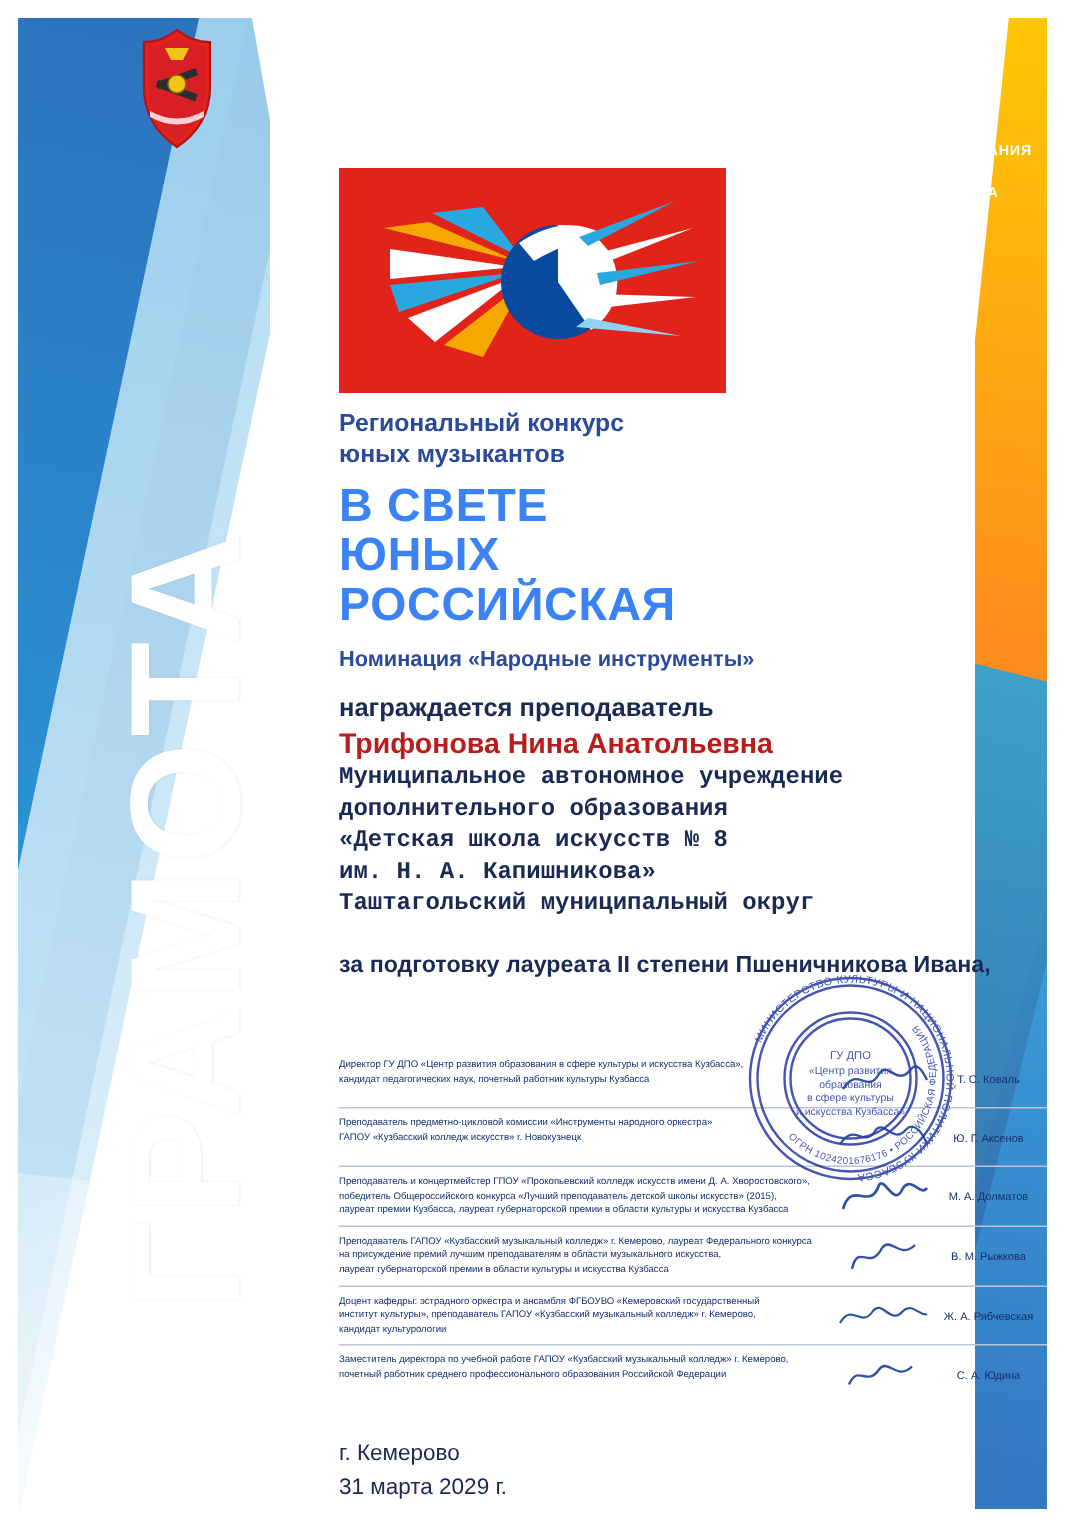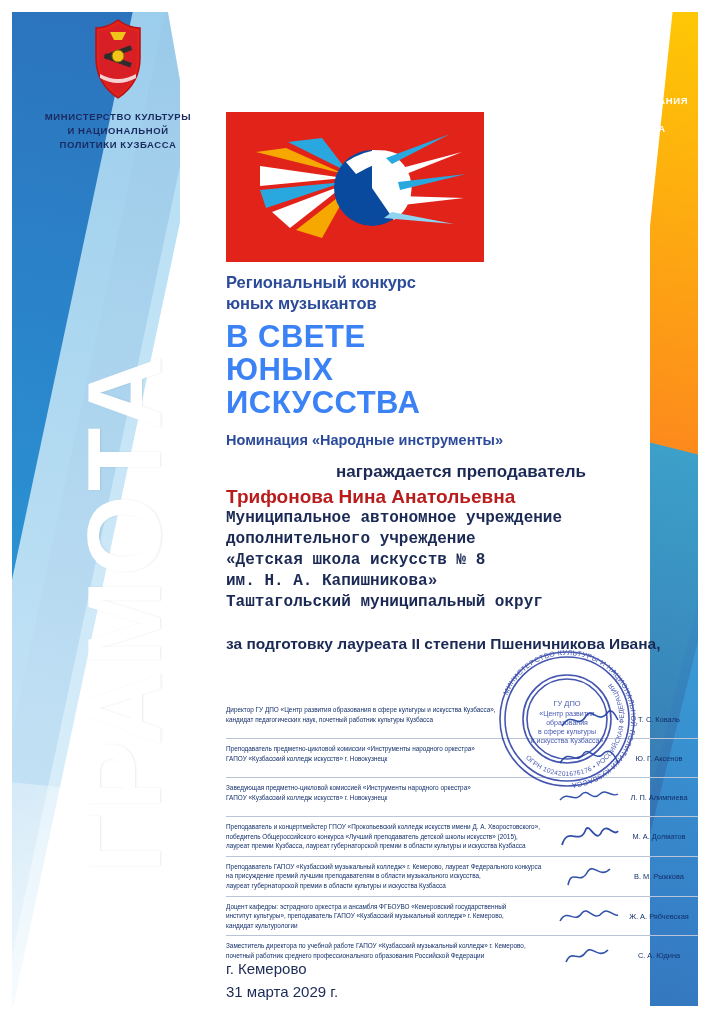--- a/index.html
+++ b/index.html
@@ -196,21 +196,20 @@
     margin-top: 12px;
     font-size: 14.5px;
     font-weight: bold;
     color: #2b4a9a;
   }
   .award-line {
     margin-top: 14px;
     font-size: 17px;
     font-weight: bold;
     color: #1b2a55;
-    text-align: center;
   }
   .award-name {
     margin-top: 4px;
     font-size: 19px;
     font-weight: bold;
     color: #b91c1c;
   }
   .org-line {
     font-size: 16px;
     font-weight: bold;
@@ -318,21 +317,20 @@
   <div class="hdr-left">
     <svg class="coat" viewBox="0 0 64 82">
       <path d="M32 2 C24 8 18 10 10 10 L10 40 C10 60 20 72 32 80 C44 72 54 60 54 40 L54 10 C46 10 40 8 32 2 Z" fill="#e2231a" stroke="#b5121a" stroke-width="1.5"></path>
       <path d="M32 6 C25 11 19 13 13 13 L13 40 C13 58 22 69 32 76 C42 69 51 58 51 40 L51 13 C45 13 39 11 32 6 Z" fill="#d81f26"></path>
       <rect x="18" y="32" width="28" height="5" fill="#2d2d2d" transform="rotate(-20 32 34)"></rect>
       <rect x="18" y="40" width="28" height="5" fill="#2d2d2d" transform="rotate(20 32 42)"></rect>
       <circle cx="32" cy="38" r="6" fill="#f0c419" stroke="#8a6b00" stroke-width="1"></circle>
       <path d="M24 14 L40 14 L36 22 L28 22 Z" fill="#f0c419"></path>
       <path d="M14 56 Q32 66 50 56 L50 60 Q32 70 14 60 Z" fill="#ffffff" opacity=".8"></path>
     </svg>
-    <div class="hdr-cap">МИНИСТЕРСТВО КУЛЬТУРЫ<br>И НАЦИОНАЛЬНОЙ<br>ПОЛИТИКИ КУЗБАССА</div>
   </div>
 
   <div class="hdr-right">
     <svg class="logo-sq" viewBox="0 0 72 62">
       <rect x="1" y="1" width="70" height="60" rx="2" fill="none" stroke="#ffffff" stroke-width="2.5"></rect>
       <path d="M14 14 H58" stroke="#ffffff" stroke-width="3"></path>
       <circle cx="38" cy="36" r="13" fill="none" stroke="#ffffff" stroke-width="3"></circle>
       <path d="M38 36 L14 46" stroke="#ffffff" stroke-width="3"></path>
       <path d="M38 36 L38 14" stroke="#ffffff" stroke-width="3"></path>
       <circle cx="38" cy="36" r="4" fill="#ffffff"></circle>
@@ -363,30 +361,30 @@
     </svg>
   </div>
 
   <div class="content">
     <div class="contest-small">Региональный конкурс</div>
     <div class="contest-small">юных музыкантов</div>
 
     <div class="contest-big">
       <div>В СВЕТЕ</div>
       <div>ЮНЫХ</div>
-      <div>ИСКУССТВА</div>
+      <div>РОССИЙСКАЯ</div>
     </div>
 
     <div class="nomination">Номинация «Народные инструменты»</div>
 
     <div class="award-line">награждается преподаватель</div>
     <div class="award-name">Трифонова Нина Анатольевна</div>
 
     <div class="org-line">Муниципальное автономное учреждение</div>
-    <div class="org-line">дополнительного учреждение</div>
+    <div class="org-line">дополнительного образования</div>
     <div class="org-line">«Детская школа искусств № 8</div>
     <div class="org-line">им. Н. А. Капишникова»</div>
     <div class="org-line">Таштагольский муниципальный округ</div>
 
     <div class="for-line">
       <div>за подготовку лауреата II степени Пшеничникова Ивана,</div>
     </div>
   </div>
 
   <div class="signers">
@@ -400,27 +398,20 @@
     </div>
 
     <div class="signer">
       <div class="role">Преподаватель предметно-цикловой комиссии «Инструменты народного оркестра»<br>ГАПОУ «Кузбасский колледж искусств» г. Новокузнецк</div>
       <div class="who">Ю. Г. Аксенов</div>
       <svg class="scribble" viewBox="0 0 62 26">
         <path d="M2 18 C12 2 18 22 26 8 C32 2 38 18 46 8 C52 2 58 12 60 18" fill="none" stroke="#1b3fa0" stroke-width="1.5"></path>
       </svg>
     </div>
 
-    <div class="signer">
-      <div class="role">Заведующая предметно-цикловой комиссией «Инструменты народного оркестра»<br>ГАПОУ «Кузбасский колледж искусств» г. Новокузнецк</div>
-      <div class="who">Л. П. Алимпиева</div>
-      <svg class="scribble" viewBox="0 0 62 26">
-        <path d="M2 16 C10 6 16 20 24 10 C30 4 34 18 42 10 C48 4 54 14 60 10" fill="none" stroke="#1b3fa0" stroke-width="1.4"></path>
-      </svg>
-    </div>
 
     <div class="signer">
       <div class="role">Преподаватель и концертмейстер ГПОУ «Прокопьевский колледж искусств имени Д. А. Хворостовского»,<br>победитель Общероссийского конкурса «Лучший преподаватель детской школы искусств» (2015),<br>лауреат премии Кузбасса, лауреат губернаторской премии в области культуры и искусства Кузбасса</div>
       <div class="who">М. А. Долматов</div>
       <svg class="scribble" viewBox="0 0 62 26">
         <path d="M4 22 C10 2 22 24 28 6 C32 0 38 22 44 8 C50 0 56 14 60 8" fill="none" stroke="#1b3fa0" stroke-width="1.8"></path>
       </svg>
     </div>
 
     <div class="signer">

